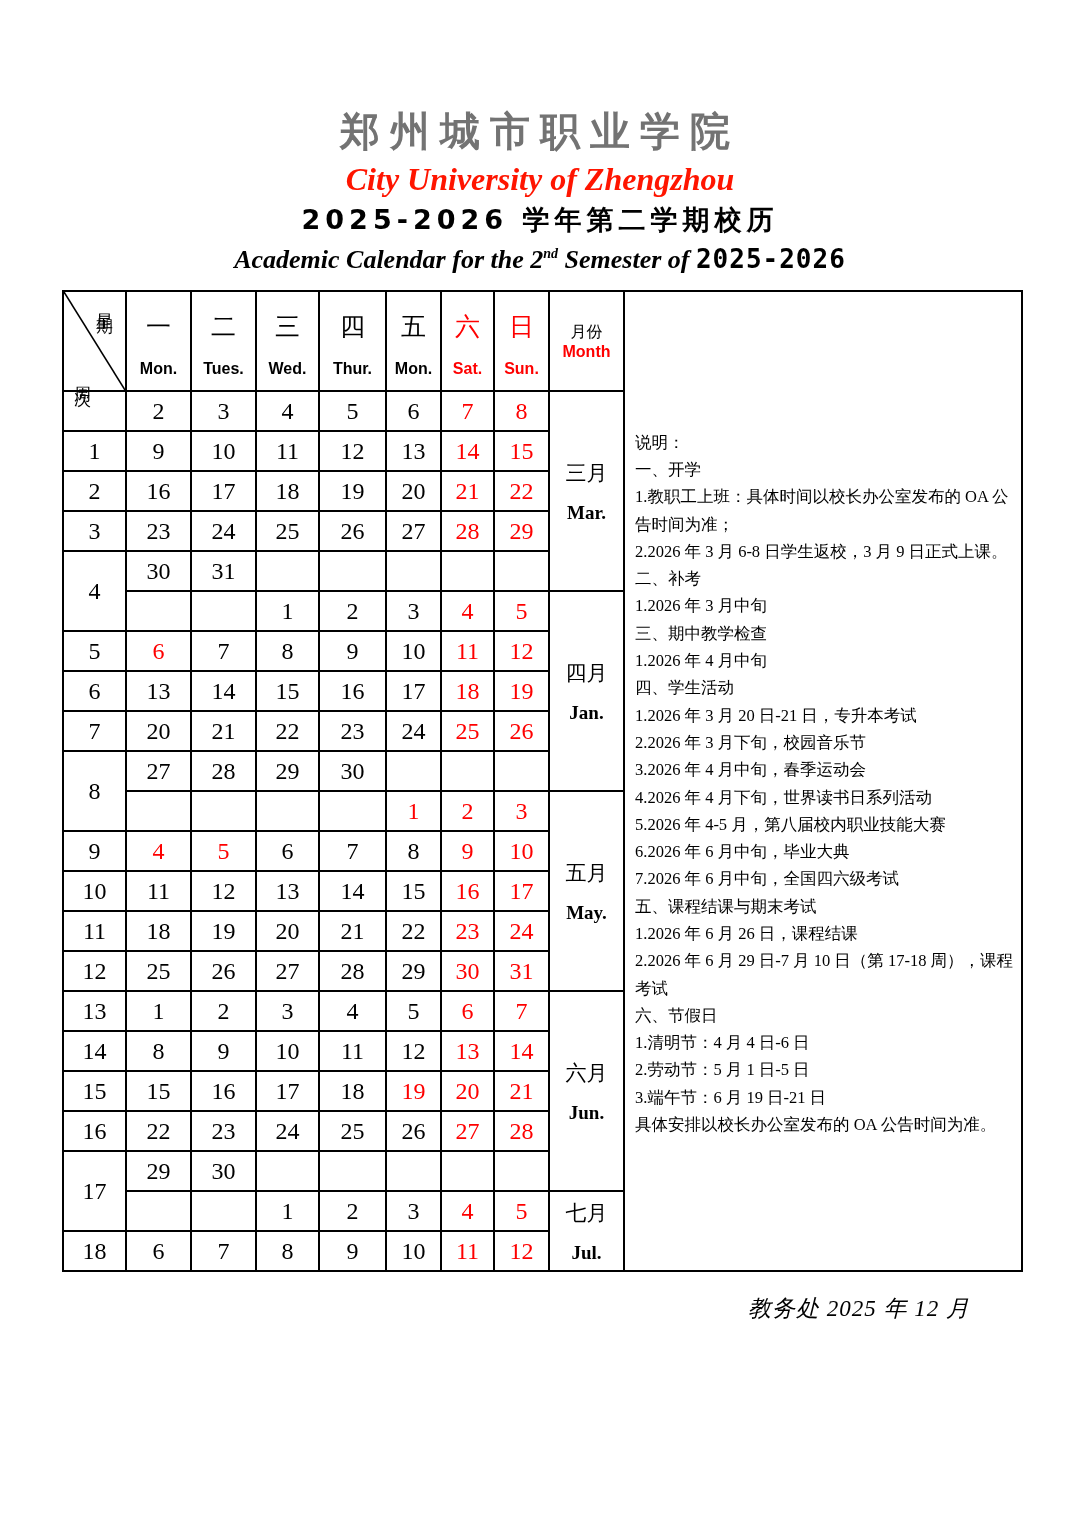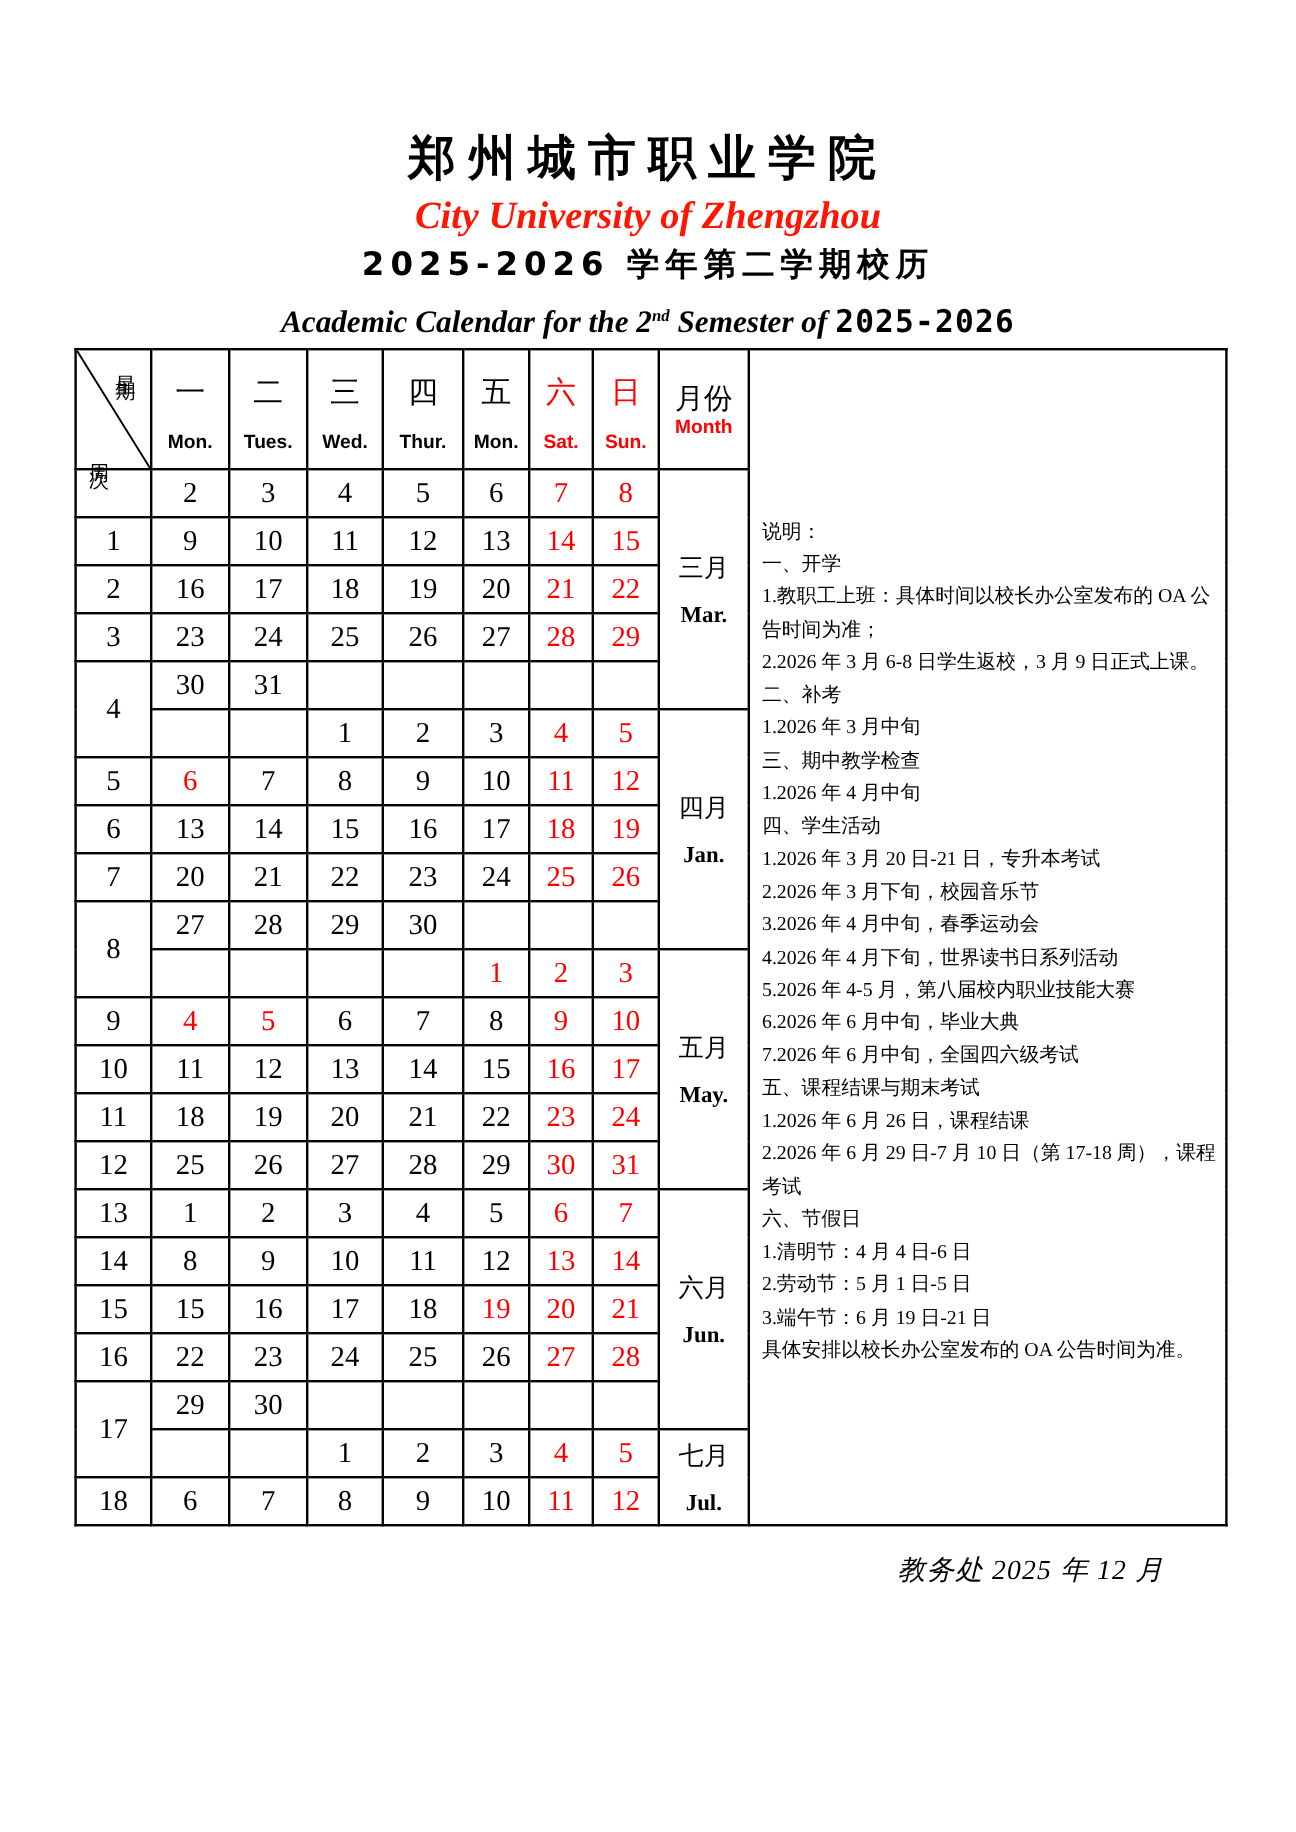--- a/index.html
+++ b/index.html
@@ -6,36 +6,36 @@
   body {
     width:1080px; height:1527px; position:relative;
     background:#ffffff; overflow:hidden;
     font-family:"Liberation Serif", serif; color:#000;
   }
   
   .titles { position:absolute; top:104px; left:0; width:100%; text-align:center; }
   .t-cn {
     font-family:"DejaVu Sans", sans-serif;
     font-size:40px; font-weight:bold; letter-spacing:10px;
-    color:#000000;
+    color:#737373;
   }
   .t-en {
     font-family:"Liberation Serif", serif;
     font-size:32px; font-weight:bold; font-style:italic;
     color:#ff1500; margin-top:2px;
   }
   .t-sem-cn {
     font-family:"DejaVu Sans", sans-serif;
     font-size:27px; font-weight:bold; letter-spacing:5px;
     color:#000; margin-top:4px;
   }
   .t-sem-en {
     font-family:"Liberation Serif", serif;
     font-size:26px; font-style:italic; font-weight:bold;
-    color:#000; margin-top:16px;
+    color:#000; margin-top:6px;
   }
   .t-sem-en sup { font-size:14px; }
   .t-sem-en .years { font-style:normal; font-family:"DejaVu Sans Mono", monospace; font-weight:bold; letter-spacing:1px; }
 
   
   table.cal {
     position:absolute; left:62px; top:290px;
     border-collapse:collapse; table-layout:fixed;
   }
   table.cal th, table.cal td {
@@ -62,21 +62,21 @@
 
   
   th.dh .hcn { font-size:25px; margin-top:6px; }
   th.dh .hen {
     font-family:"Liberation Sans", sans-serif;
     font-size:16px; font-weight:bold; margin-top:17px;
   }
   th.dh.red .hcn, th.dh.red .hen { color:#fe0000; }
 
   
-  th.month-head .mh-cn { font-size:24px; margin-top:0;font-family:Liberation Serif, serif; }
+  th.month-head .mh-cn { font-size:16px; margin-top:0;font-family:Liberation Serif, serif; }
   th.month-head .mh-en {
     font-family:"Liberation Sans", sans-serif;
     font-size:16px; font-weight:bold; color:#fe0000; 
   }
 
   
   td.week, td.day { font-size:24px; }
   td.month .mcn { font-size:21px; }
   td.month .men { font-size:19px; font-weight:bold; margin-top:15px; }
 

